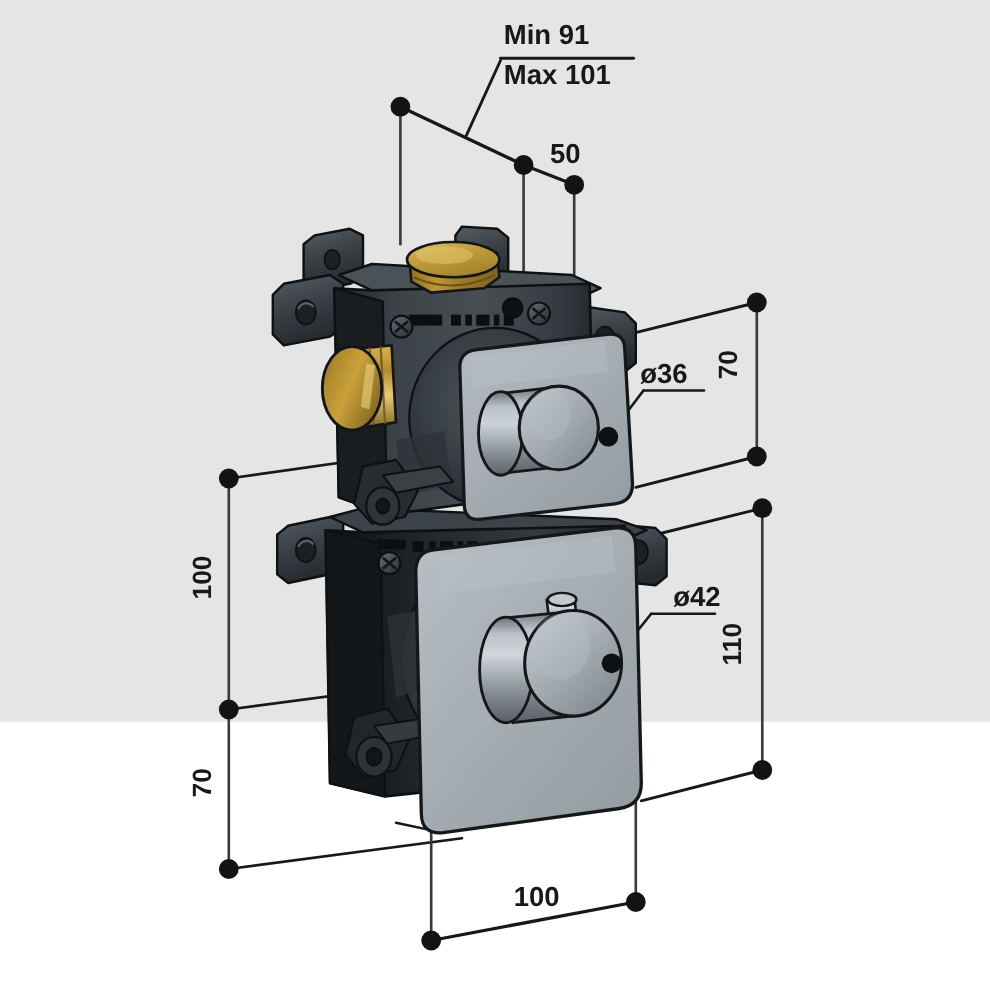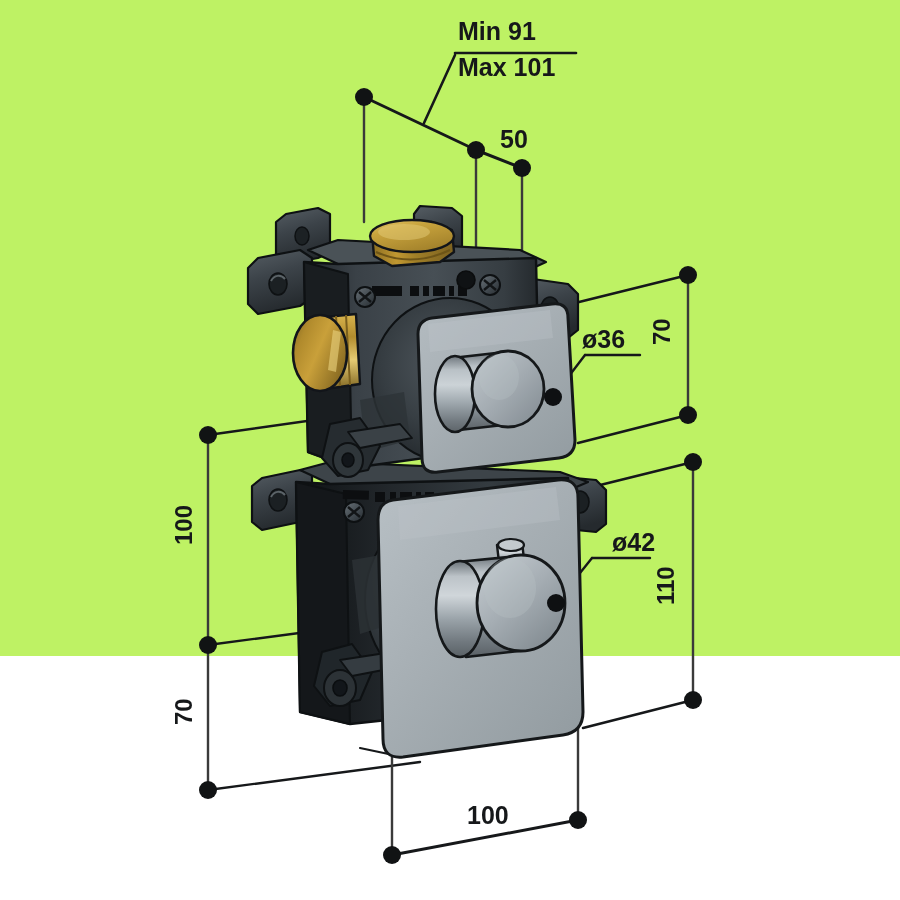--- a/index.html
+++ b/index.html
@@ -10,21 +10,21 @@
   body {
     width: 900px;
     height: 900px;
     font-family: "Liberation Sans", sans-serif;
     overflow: hidden;
   }
   #canvas {
     position: relative;
     width: 900px;
     height: 656px;
-    background: #bef264;
+    background: #e5e5e5;
   }
   svg#drawing {
     position: absolute;
     top: 0;
     left: 0;
     width: 900px;
     height: 900px;
   }
   .dim-text {
     font-family: "Liberation Sans", sans-serif;

